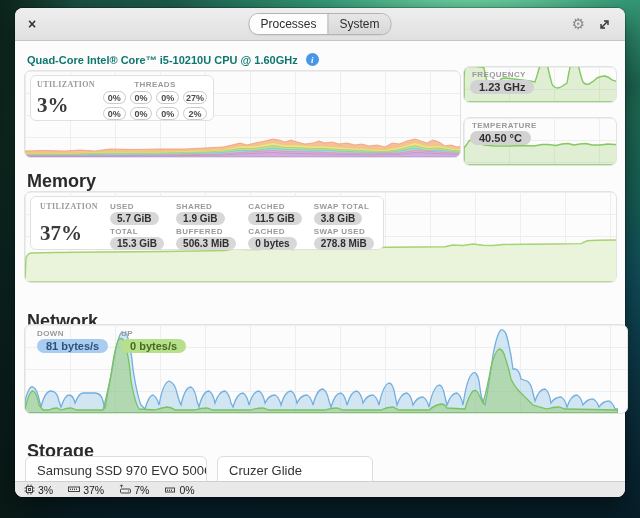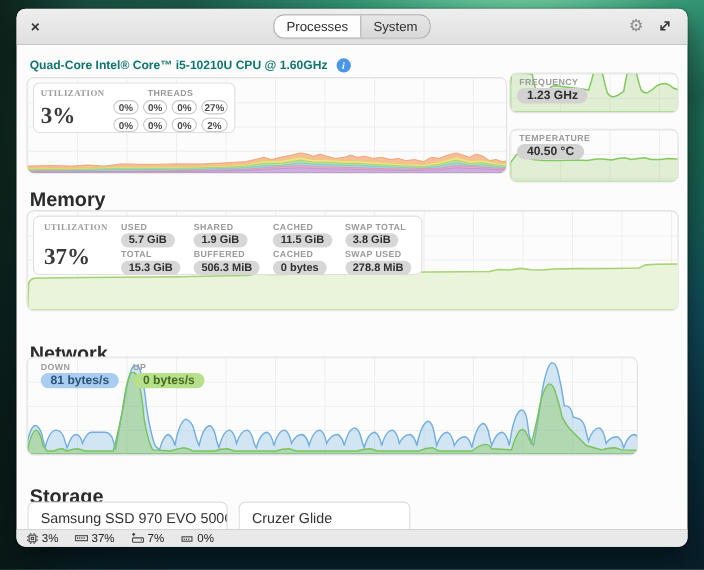--- a/index.html
+++ b/index.html
@@ -57,21 +57,21 @@
       linear-gradient(90deg, #eeeeee 1px, transparent 1px);
     background-size:45px 22px;
     border:1px solid #e2e2e2; border-radius:7px; overflow:hidden;
   }
   .chart-card svg.chart { position:absolute; left:0; bottom:0; }
 
   #cpu-card  { left:9px;  top:62px;  width:437px; height:88px; }
   #freq-card { left:448px; top:58px;  width:154px; height:37px; }
   #temp-card { left:448px; top:109px; width:154px; height:49px; }
   #mem-card  { left:9px;  top:183px; width:593px; height:92px; }
-  #net-card  { left:9px;  top:316px; width:556px; height:90px;padding-left:20px; }
+  #net-card  { left:9px;  top:316px; width:604px; height:90px;padding-left:20px; }
 
   .tiny-label { font-size:8px; font-weight:bold; color:#9a9a9a; letter-spacing:0.4px; }
 
   
   .util-panel {
     position:absolute; left:5px; top:4px; width:184px; height:46px;
     background:#ffffff; border:1px solid #e0e0e0; border-radius:6px;
     display:flex; padding:4px 6px; gap:8px; z-index:2;
   }
   .util-col { display:flex; flex-direction:column; justify-content:space-between;font-family:Liberation Serif, serif; }

